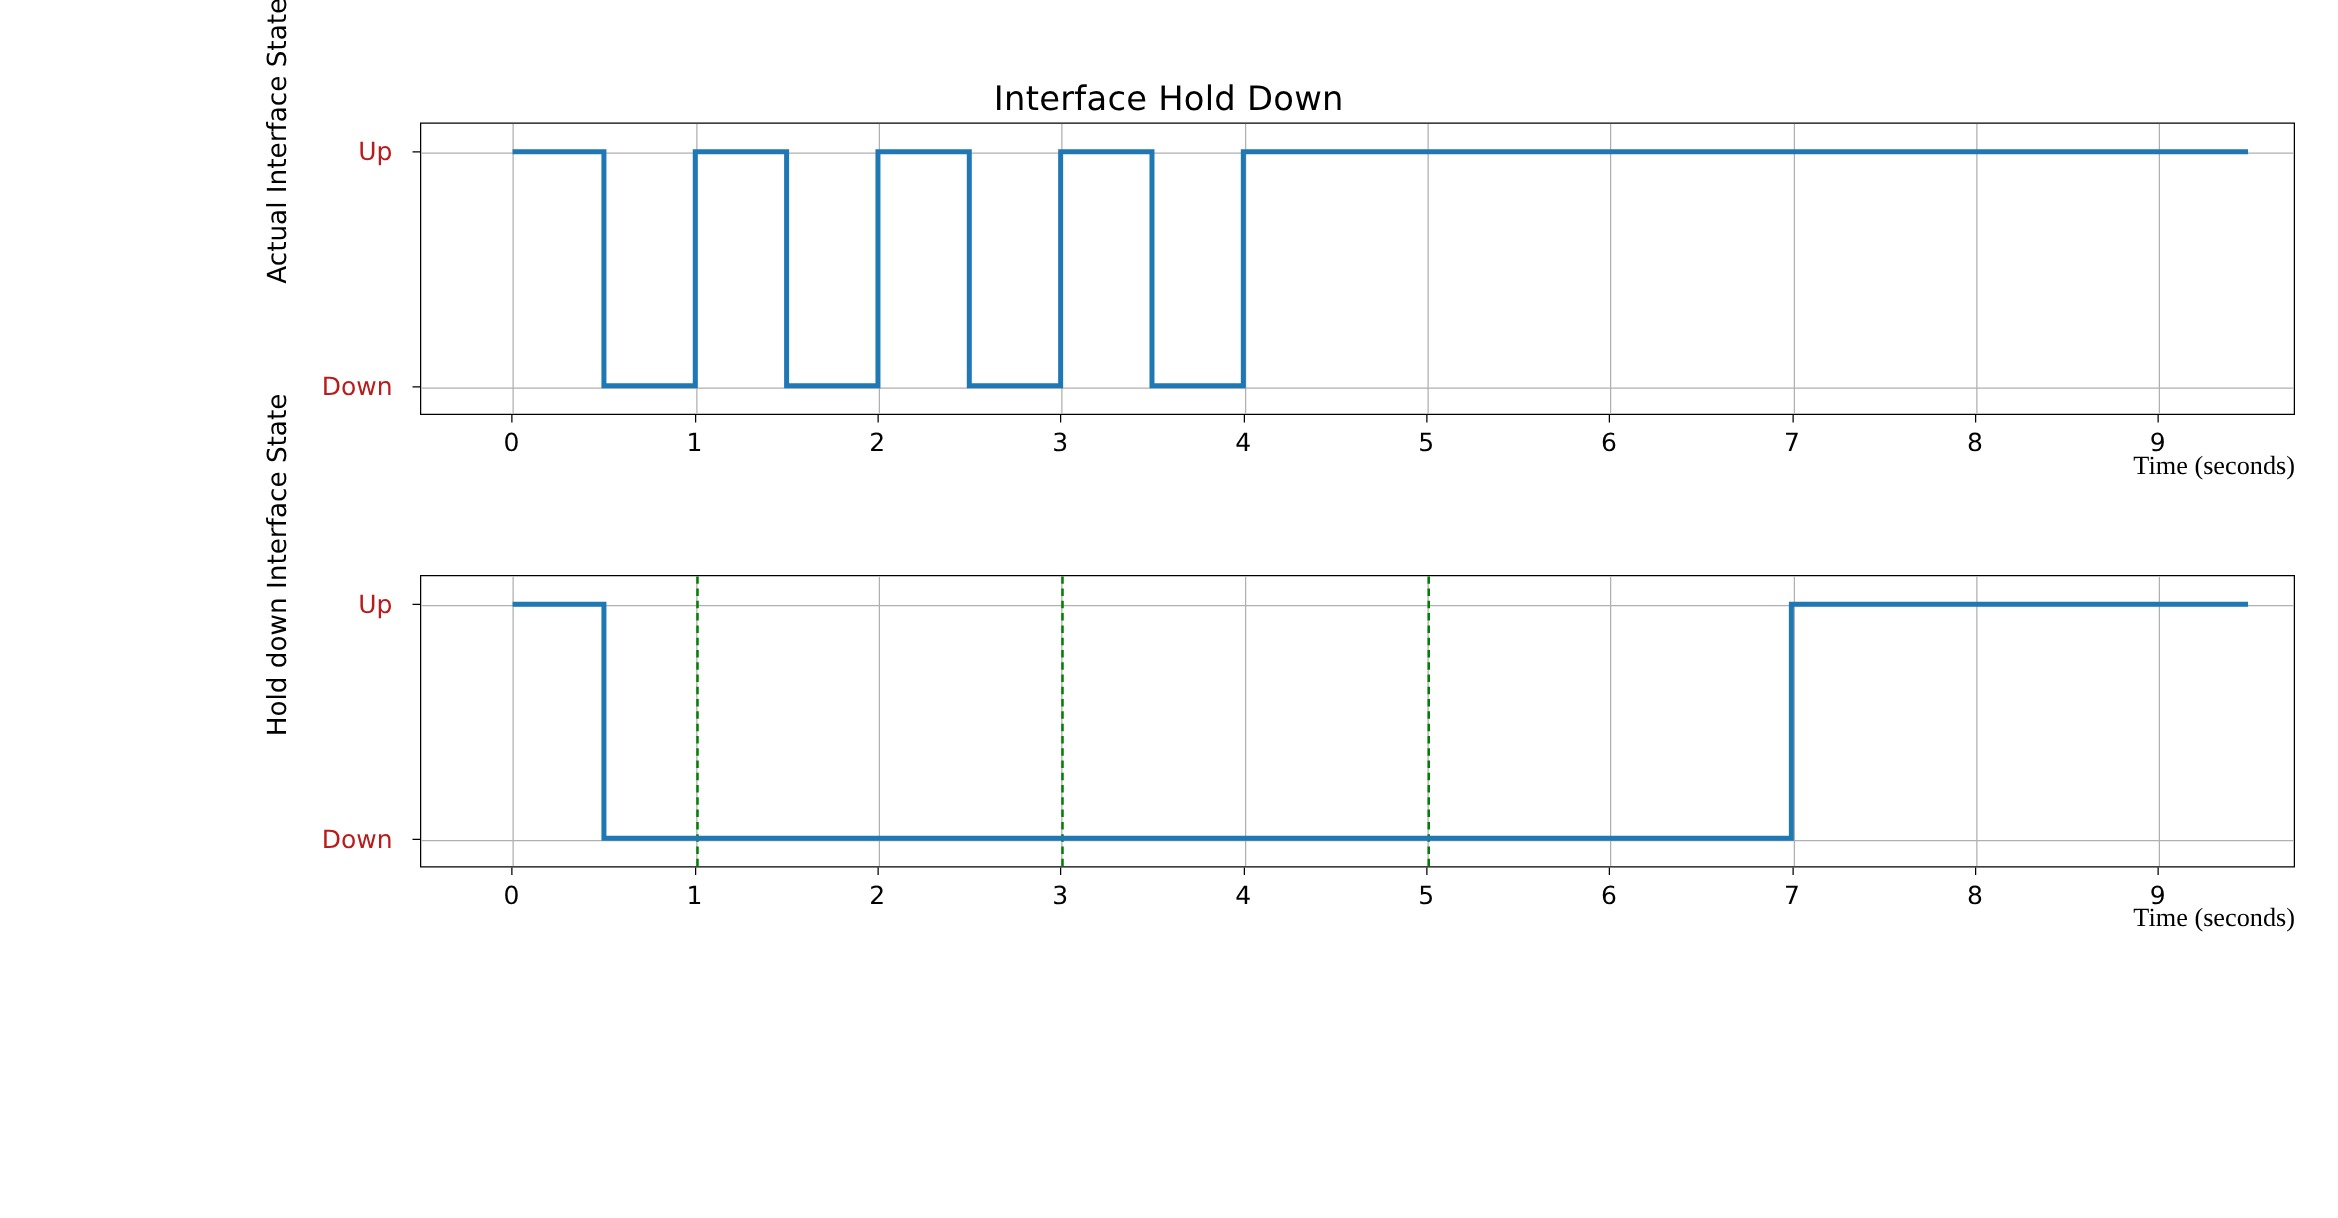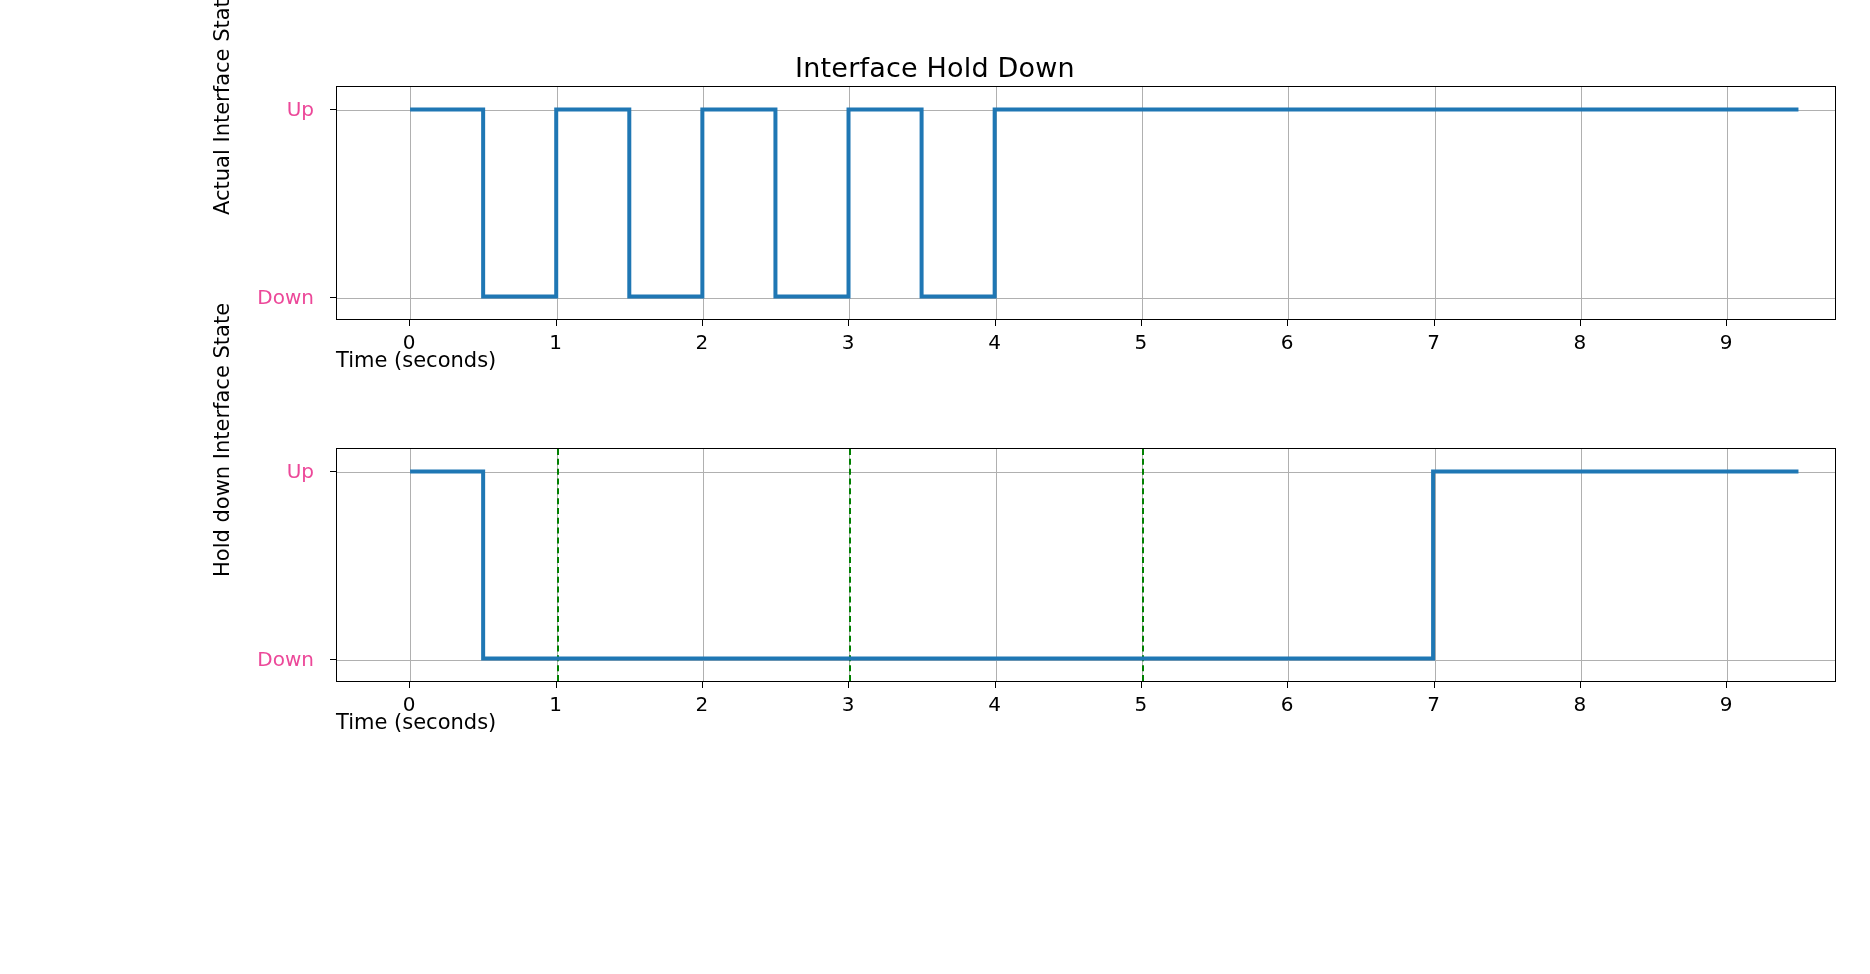--- a/index.html
+++ b/index.html
@@ -1,19 +1,19 @@
 <!DOCTYPE html>
 <html><head>
 <meta charset="utf-8">
 <style>
   html,body{margin:0;padding:0;background:#ffffff;}
   body{width:1870px;height:974px;position:relative;overflow:hidden;
        font-family:"DejaVu Sans","Liberation Sans",sans-serif;color:#000;}
 
-  .figure{position:absolute;inset:0;background:#fff;}
+  .figure{position:absolute;inset:0;background:#fff;margin-top:12px;}
 
   
   .fig-title{position:absolute;left:0;top:52px;width:1870px;text-align:center;
              font-size:27px;color:#000;letter-spacing:.2px;}
 
   
   .axes{position:absolute;background:#fff;border:1.3px solid #000;box-sizing:border-box;}
   .axes-top   {left:336px;top:86px; width:1500px;height:234px;}
   .axes-bottom{left:336px;top:448px;width:1500px;height:234px;}
 
@@ -28,25 +28,25 @@
 
   
   .eventline{position:absolute;top:0;bottom:0;width:0;
              border-left:2.2px dashed #008000;}
 
   
   .xtick{position:absolute;width:1px;height:6px;background:#000;}
   .xticklabel{position:absolute;font-size:20px;color:#000;text-align:center;
               width:60px;margin-left:-30px;}
   .ytick{position:absolute;height:1px;width:6px;background:#000;}
-  .yticklabel{position:absolute;font-size:20px;color:#ec4899;text-align:right;
+  .yticklabel{position:absolute;font-size:20px;color:#b91c1c;text-align:right;
               width:200px;margin-left:-210px;transform:translateY(-50%);}
 
   
-  .xlabel{position:absolute;width:1500px;text-align:left;font-size:21px;}
+  .xlabel{position:absolute;width:1500px;text-align:right;font-size:21px;font-family:Liberation Serif, serif;}
   .ylabel{position:absolute;font-size:21px;white-space:nowrap;
           transform-origin:0 0;transform:rotate(-90deg);}
 
   
   .legend{position:absolute;left:1283px;top:906px;
           border:1px solid #cccccc;background:#ffffff;border-radius:2px;
           padding:7px 12px 8px 12px;display:flex;align-items:center;gap:13px;
           box-sizing:border-box;}
   .legend-swatch{width:42px;height:0;border-top:2.4px dashed #008000;display:block;}
   .legend-text{font-size:17px;color:#000;white-space:nowrap;}

